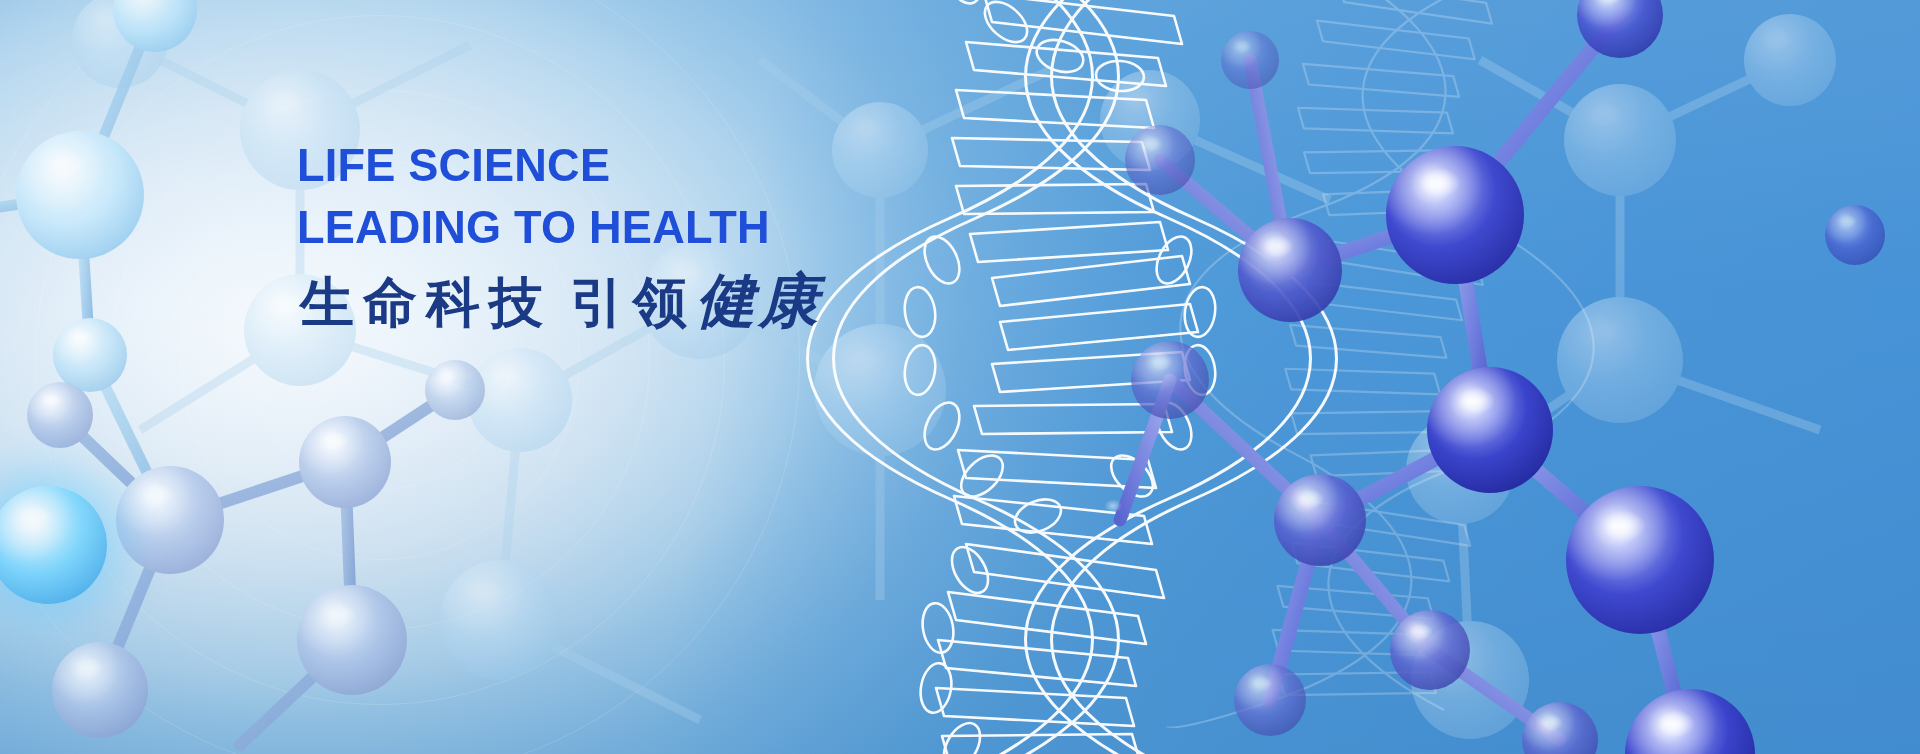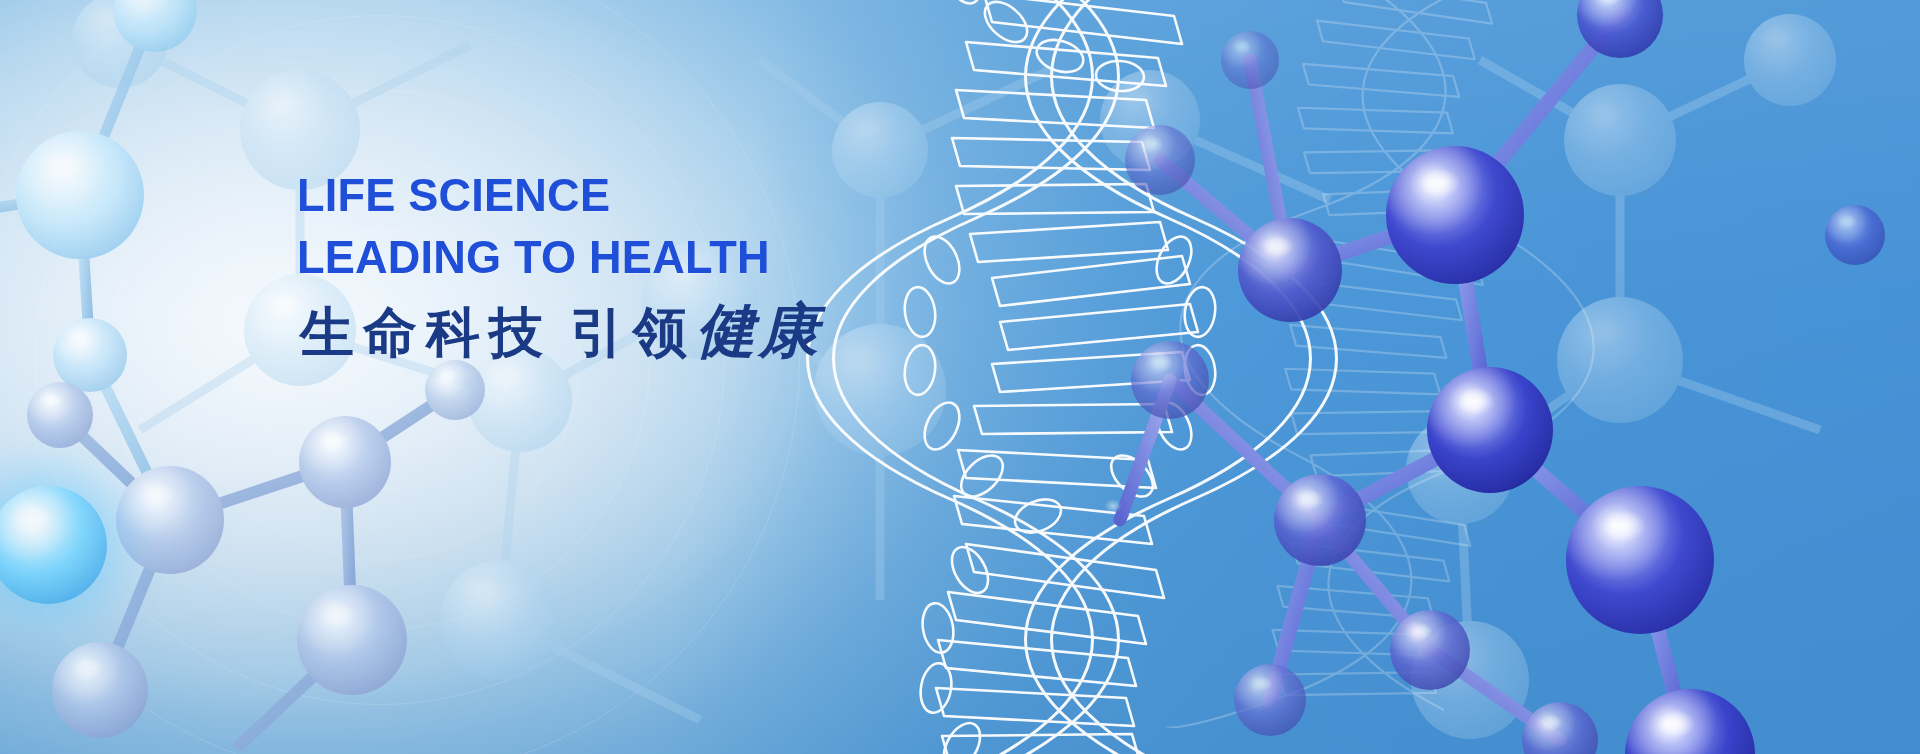--- a/index.html
+++ b/index.html
@@ -64,21 +64,21 @@
   .fore{opacity:1;}
 
   
   .dna{
     position:absolute;left:770px;top:-40px;width:620px;height:840px;
     opacity:.95;
   }
   .dna.ghost{left:1140px;top:-60px;opacity:.30;transform:scale(.92) rotate(4deg);}
 
   
-  .copy{position:absolute;left:297px;top:164px;}
+  .copy{position:absolute;left:297px;top:134px;}
   .h-en{
     color:#1f4fd8;
     font-weight:700;
     font-size:47px;
     line-height:62px;
     letter-spacing:.2px;
     white-space:nowrap;
     transform:scaleX(.96);
     transform-origin:0 50%;
     text-shadow:0 1px 1px rgba(255,255,255,.25);

